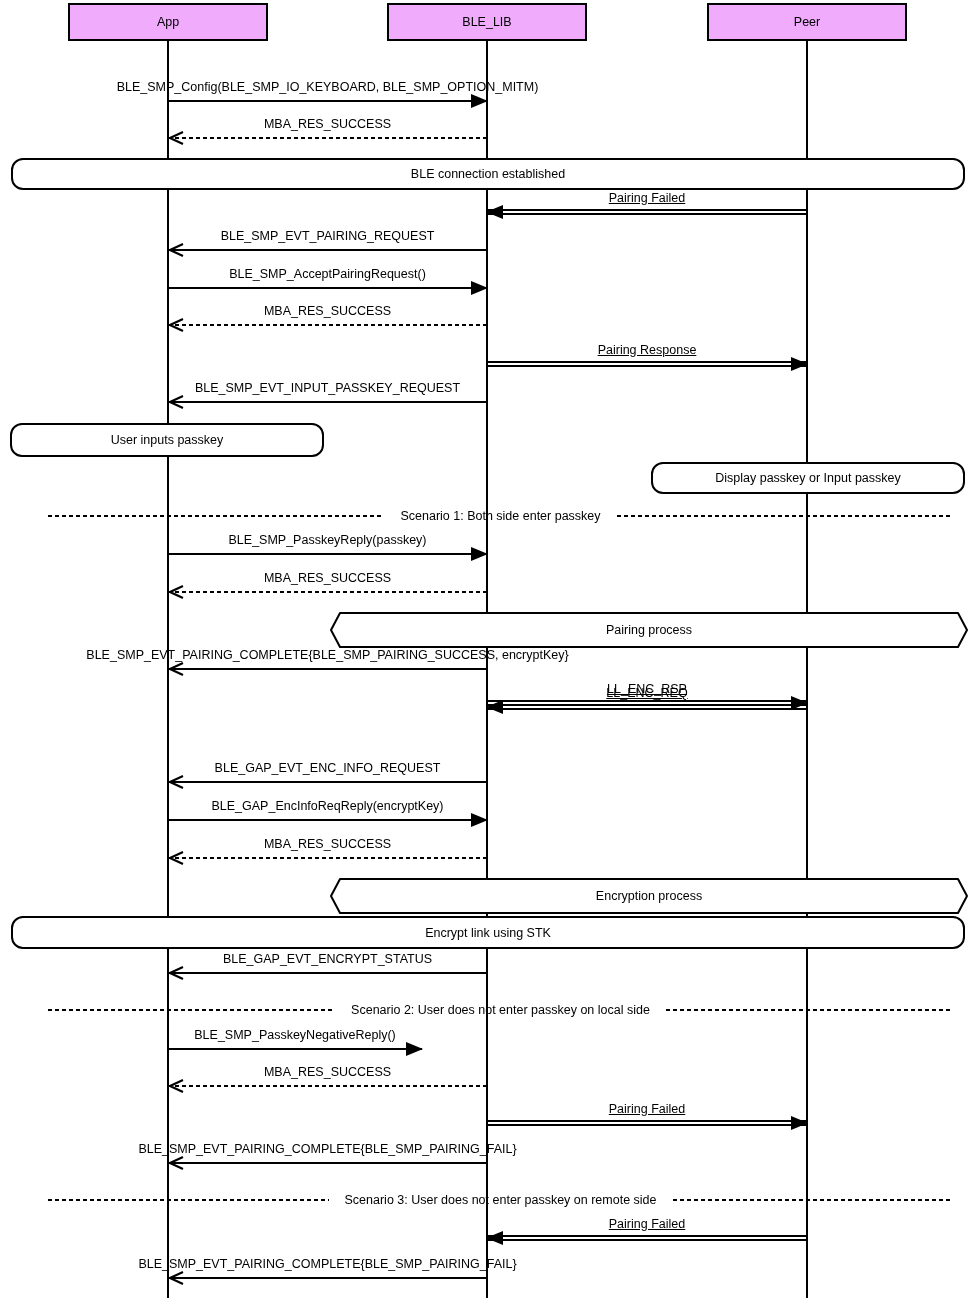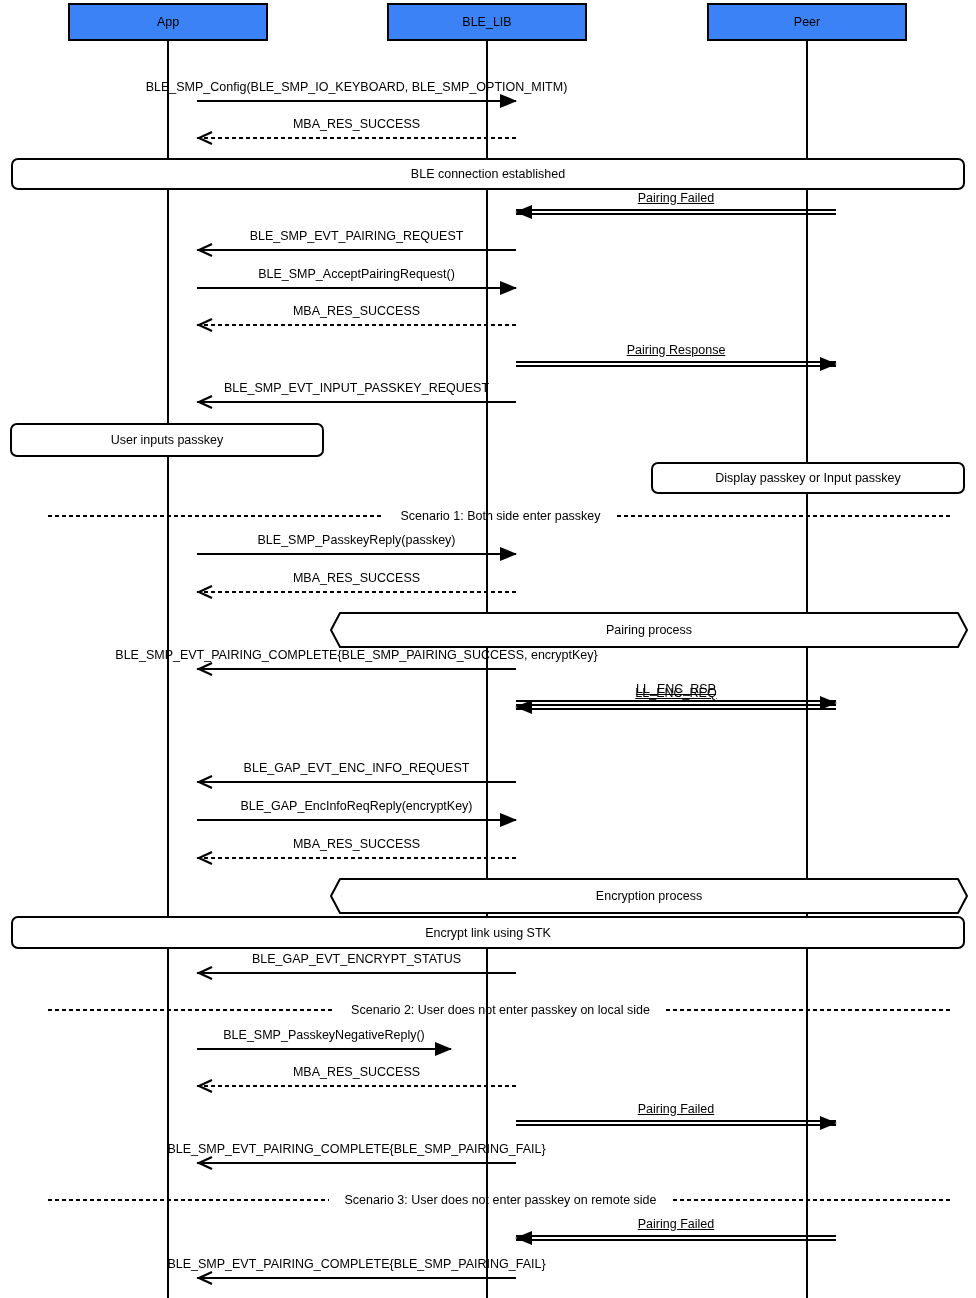--- a/index.html
+++ b/index.html
@@ -1,36 +1,36 @@
 <!DOCTYPE html>
 <html><head>
 <meta charset="utf-8">
 <style>
   html,body{margin:0;padding:0;background:#fff;}
   .diagram{position:relative;width:976px;height:1298px;background:#fff;overflow:hidden;
            font-family:"Liberation Sans", sans-serif;color:#000;font-size:12.5px;}
   
-  .actor{position:absolute;top:3px;width:200px;height:38px;border:2px solid #000;background:#3b82f6;
+  .actor{position:absolute;top:3px;width:200px;height:38px;border:2px solid #000;background:#f0abfc;
          display:flex;align-items:center;justify-content:center;box-sizing:border-box;z-index:4;}
   
   .lifeline{position:absolute;top:41px;bottom:0;width:2px;background:#000;z-index:1;}
   
-  .msg{position:absolute;height:44px;z-index:2;margin-left:29px;}
+  .msg{position:absolute;height:44px;z-index:2;}
   .msg .lbl{position:absolute;top:9px;left:50%;transform:translateX(-50%);white-space:nowrap;}
   .msg.u .lbl{text-decoration:underline;}
   .line{position:absolute;left:0;right:0;top:29px;border-top:2px solid #000;}
   .line.dashed{border:none;height:2px;background:repeating-linear-gradient(90deg,#000 0 4px,rgba(0,0,0,0) 4px 7px);}
   .line.dbl{border:none;top:27px;height:2px;border-top:2px solid #000;border-bottom:2px solid #000;}
   .ah-fr{position:absolute;right:-1px;top:23px;width:0;height:0;
          border-top:7px solid transparent;border-bottom:7px solid transparent;border-left:17px solid #000;}
   .ah-fl{position:absolute;left:-1px;top:23px;width:0;height:0;
          border-top:7px solid transparent;border-bottom:7px solid transparent;border-right:17px solid #000;}
   .ah-ol{position:absolute;left:-1px;top:22px;}
   
-  .note{position:absolute;border:2px solid #000;border-radius:7px;background:#fff;box-sizing:border-box;
+  .note{position:absolute;border:2px solid #000;border-radius:12px;background:#fff;box-sizing:border-box;
         display:flex;align-items:center;justify-content:center;z-index:3;}
   
   .banner{position:absolute;z-index:3;}
   .banner .blbl{position:absolute;inset:0;display:flex;align-items:center;justify-content:center;}
   
   .divider{position:absolute;height:22px;display:flex;align-items:center;z-index:2;gap:13px;}
   .divider .seg{flex:1;height:2px;background:repeating-linear-gradient(90deg,#000 0 4px,rgba(0,0,0,0) 4px 7px);}
   .divider .dlbl{padding:0 3px;white-space:nowrap;}
 </style>
 </head>

